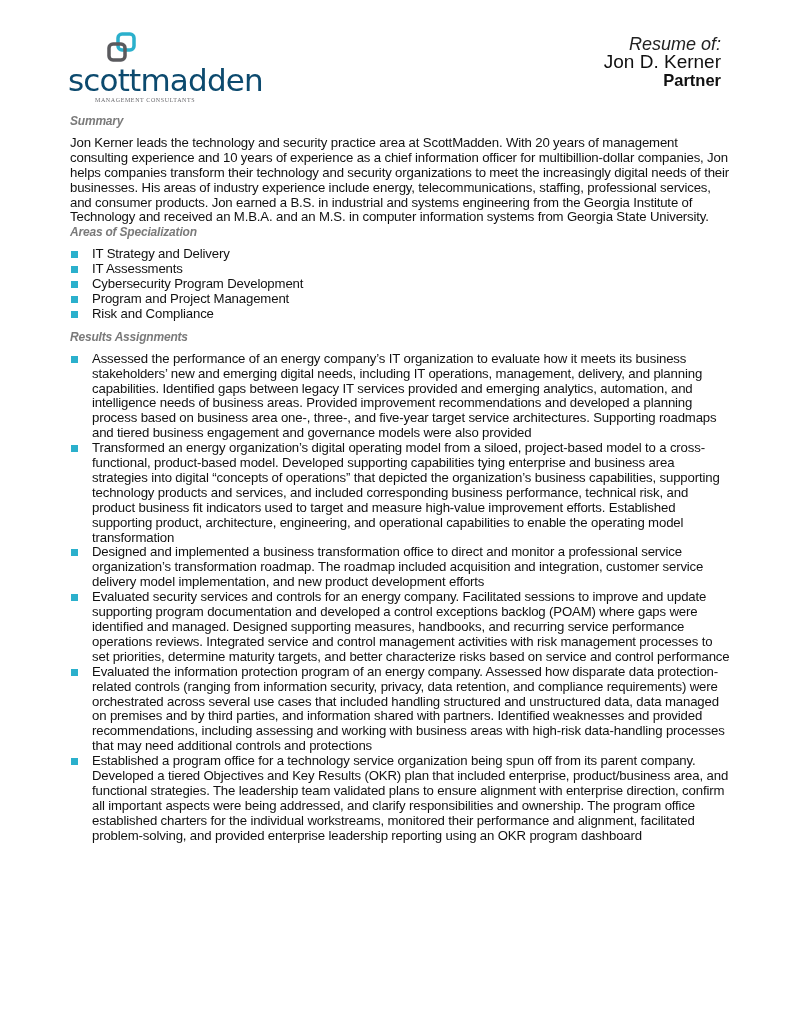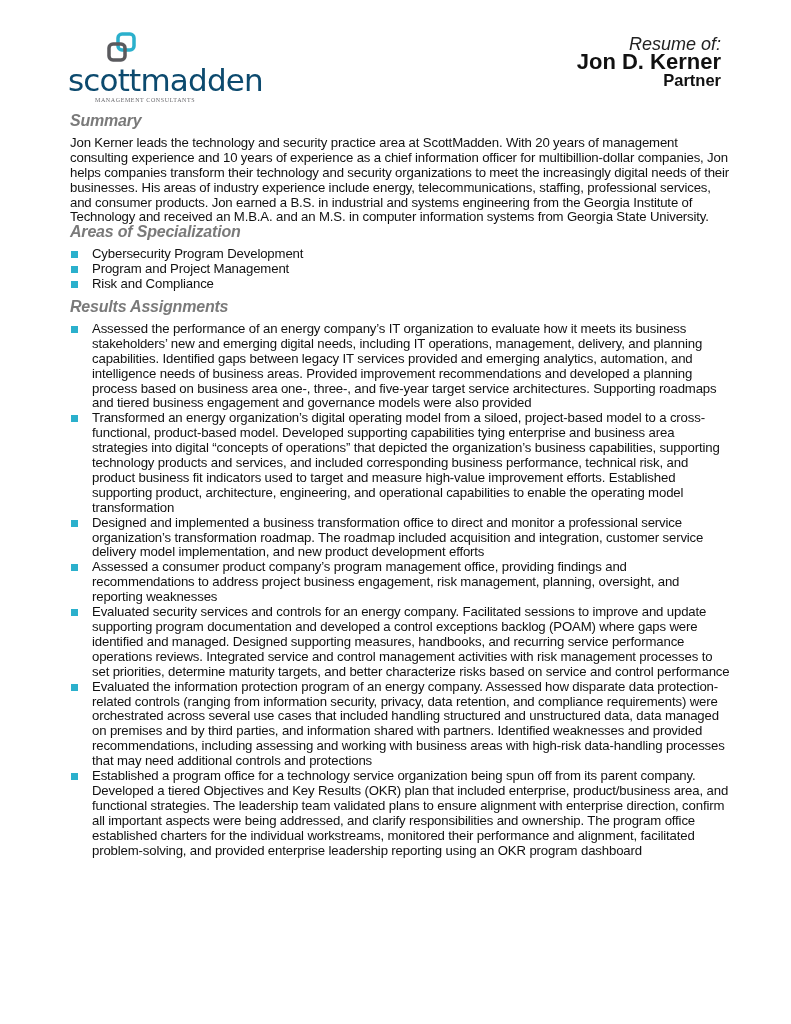--- a/index.html
+++ b/index.html
@@ -6,24 +6,24 @@
   body { width: 791px; height: 1024px; position: relative; overflow: hidden;
          font-family: "Liberation Sans", sans-serif; color: #111111; }
   .logo { position: absolute; left: 68px; top: 30px; width: 160px; height: 72px; }
   .logo-mark { position: absolute; left: 36px; top: 2px; width: 36px; height: 34px; }
   .logo-word { position: absolute; left: 0; top: 34px; font-size: 31px; color: #0c4a6e;
                letter-spacing: -0.8px; font-family: "DejaVu Sans", sans-serif; font-weight: normal; line-height: 32px; }
   .logo-sub { position: absolute; left: 27px; top: 67px; font-size: 6px; color: #6a6a6e;
               letter-spacing: 0.6px; font-family: "Liberation Serif", serif; }
   .header-right { position: absolute; right: 70px; top: 36px; text-align: right; }
   .resume-of { font-style: italic; font-size: 18px; color: #222; line-height: 16px; }
-  .person-name { font-weight: bold; font-size: 22px; line-height: 19px; }
+  .person-name { font-weight: normal; font-size: 19px; line-height: 19px; }
   .person-title { font-weight: bold; font-size: 16.5px; line-height: 19px; }
   .content { position: absolute; left: 70px; top: 114px; width: 660px; font-size: 13.2px; line-height: 14.9px; }
-  .section-head { font-style: italic; font-weight: bold; color: #7a7a7a; font-size: 16px;
+  .section-head { font-style: italic; font-weight: bold; color: #7a7a7a; font-size: 12px;
                   margin: 0 0 7px 0; letter-spacing: -0.2px; }
   .summary { margin: 0 0 0 0; letter-spacing: -0.15px; }
   ul.bullets { list-style: none; margin: 0 0 8px 0; padding: 0; }
   ul.bullets li { position: relative; padding-left: 22px; letter-spacing: -0.15px; }
   ul.bullets li .sq { position: absolute; left: 1px; top: 4px; width: 7px; height: 7px; background: #2bb0cc; }
   ul.assign li { margin: 0; }
 </style>
 </head>
 <body>
 
@@ -41,28 +41,29 @@
   <div class="person-name">Jon D. Kerner</div>
   <div class="person-title">Partner</div>
 </div>
 
 <div class="content">
   <div class="section-head">Summary</div>
   <p class="summary">Jon Kerner leads the technology and security practice area at ScottMadden. With 20 years of management consulting experience and 10 years of experience as a chief information officer for multibillion-dollar companies, Jon helps companies transform their technology and security organizations to meet the increasingly digital needs of their businesses. His areas of industry experience include energy, telecommunications, staffing, professional services, and consumer products. Jon earned a B.S. in industrial and systems engineering from the Georgia Institute of Technology and received an M.B.A. and an M.S. in computer information systems from Georgia State University.</p>
 
   <div class="section-head">Areas of Specialization</div>
   <ul class="bullets">
+    <li><span class="sq"></span><span>IT Strategy and Delivery</span></li>
+    <li><span class="sq"></span><span>IT Assessments</span></li>
     <li><span class="sq"></span><span>Cybersecurity Program Development</span></li>
     <li><span class="sq"></span><span>Program and Project Management</span></li>
     <li><span class="sq"></span><span>Risk and Compliance</span></li>
   </ul>
 
   <div class="section-head">Results Assignments</div>
   <ul class="bullets assign">
     <li><span class="sq"></span><span>Assessed the performance of an energy company’s IT organization to evaluate how it meets its business stakeholders’ new and emerging digital needs, including IT operations, management, delivery, and planning capabilities. Identified gaps between legacy IT services provided and emerging analytics, automation, and intelligence needs of business areas. Provided improvement recommendations and developed a planning process based on business area one-, three-, and five-year target service architectures. Supporting roadmaps and tiered business engagement and governance models were also provided</span></li>
     <li><span class="sq"></span><span>Transformed an energy organization’s digital operating model from a siloed, project-based model to a cross-functional, product-based model. Developed supporting capabilities tying enterprise and business area strategies into digital “concepts of operations” that depicted the organization’s business capabilities, supporting technology products and services, and included corresponding business performance, technical risk, and product business fit indicators used to target and measure high-value improvement efforts. Established supporting product, architecture, engineering, and operational capabilities to enable the operating model transformation</span></li>
     <li><span class="sq"></span><span>Designed and implemented a business transformation office to direct and monitor a professional service organization’s transformation roadmap. The roadmap included acquisition and integration, customer service delivery model implementation, and new product development efforts</span></li>
-    <li><span class="sq"></span><span>Assessed a consumer product company’s program management office, providing findings and recommendations to address project business engagement, risk management, planning, oversight, and reporting weaknesses</span></li>
     <li><span class="sq"></span><span>Evaluated security services and controls for an energy company. Facilitated sessions to improve and update supporting program documentation and developed a control exceptions backlog (POAM) where gaps were identified and managed. Designed supporting measures, handbooks, and recurring service performance operations reviews. Integrated service and control management activities with risk management processes to set priorities, determine maturity targets, and better characterize risks based on service and control performance</span></li>
     <li><span class="sq"></span><span>Evaluated the information protection program of an energy company. Assessed how disparate data protection-related controls (ranging from information security, privacy, data retention, and compliance requirements) were orchestrated across several use cases that included handling structured and unstructured data, data managed on premises and by third parties, and information shared with partners. Identified weaknesses and provided recommendations, including assessing and working with business areas with high-risk data-handling processes that may need additional controls and protections</span></li>
     <li><span class="sq"></span><span>Established a program office for a technology service organization being spun off from its parent company. Developed a tiered Objectives and Key Results (OKR) plan that included enterprise, product/business area, and functional strategies. The leadership team validated plans to ensure alignment with enterprise direction, confirm all important aspects were being addressed, and clarify responsibilities and ownership. The program office established charters for the individual workstreams, monitored their performance and alignment, facilitated problem-solving, and provided enterprise leadership reporting using an OKR program dashboard</span></li>
   </ul>
 </div>
 
 </body></html>

